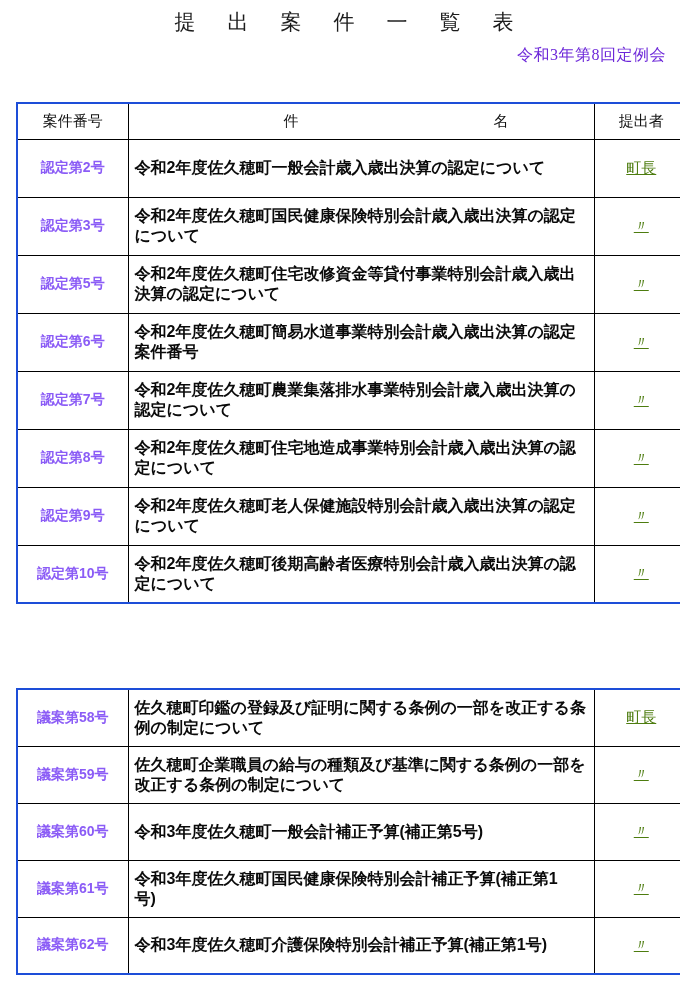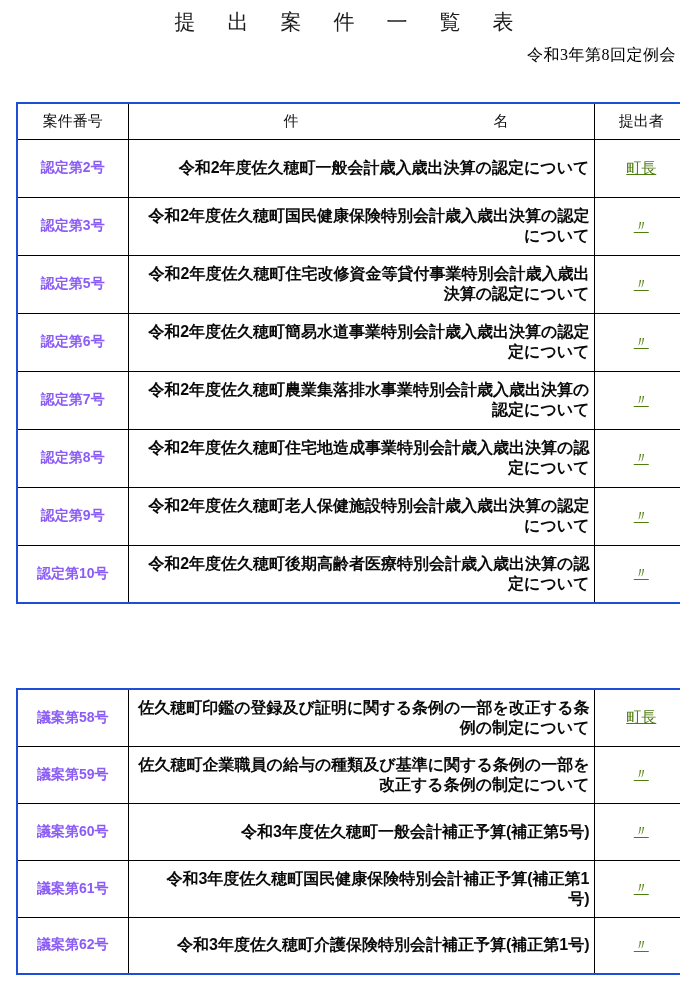--- a/index.html
+++ b/index.html
@@ -13,25 +13,25 @@
   }
   .title {
     position:absolute; top:8px; left:0; width:100%;
     box-sizing:border-box; padding-left:40px;
     text-align:center;
     font-size:21px; letter-spacing:32px;
     color:#1c1c1c;
     white-space:nowrap;
   }
   .meta {
-    position:absolute; top:42px; right:4px;
+    position:absolute; top:42px; right:14px;
     text-align:center;
     font-size:16px; line-height:25px;
     letter-spacing:0.5px;
-    color:#000000;
+    color:#6d28d9;
   }
   table.doc-table {
     position:absolute; left:16px;
     width:672px;
     border-collapse:collapse;
     table-layout:fixed;
     border:2px solid #1d4ed8;
     margin-top:7px;
   }
   table.t1 { top:95px; }
@@ -50,21 +50,21 @@
     font-family:"Liberation Sans","DejaVu Sans",sans-serif;
     font-weight:bold; font-size:14px;
     color:#8b5cf6;
   }
   td.subject {
     font-family:"Liberation Sans","DejaVu Sans",sans-serif;
     font-weight:bold; font-size:16px;
     line-height:20px;
     padding:2px 4px 2px 6px;
     white-space:pre-line;
-    text-align:right;
+    text-align:left;
     color:#0a0a0a;
   }
   td.submitter {
     text-align:center;
     font-family:"Liberation Serif","DejaVu Serif",serif;
     font-size:15px;
     color:#4d7c0f;
     text-decoration:underline;
   }
 </style>
@@ -111,21 +111,21 @@
         </tr>
         <tr>
           <td class="case">認定第5号</td>
           <td class="subject">令和2年度佐久穂町住宅改修資金等貸付事業特別会計歳入歳出
 決算の認定について</td>
           <td class="submitter">〃</td>
         </tr>
         <tr>
           <td class="case">認定第6号</td>
           <td class="subject">令和2年度佐久穂町簡易水道事業特別会計歳入歳出決算の認定
-定について</td>
+案件番号</td>
           <td class="submitter">〃</td>
         </tr>
         <tr>
           <td class="case">認定第7号</td>
           <td class="subject">令和2年度佐久穂町農業集落排水事業特別会計歳入歳出決算の
 認定について</td>
           <td class="submitter">〃</td>
         </tr>
         <tr>
           <td class="case">認定第8号</td>

